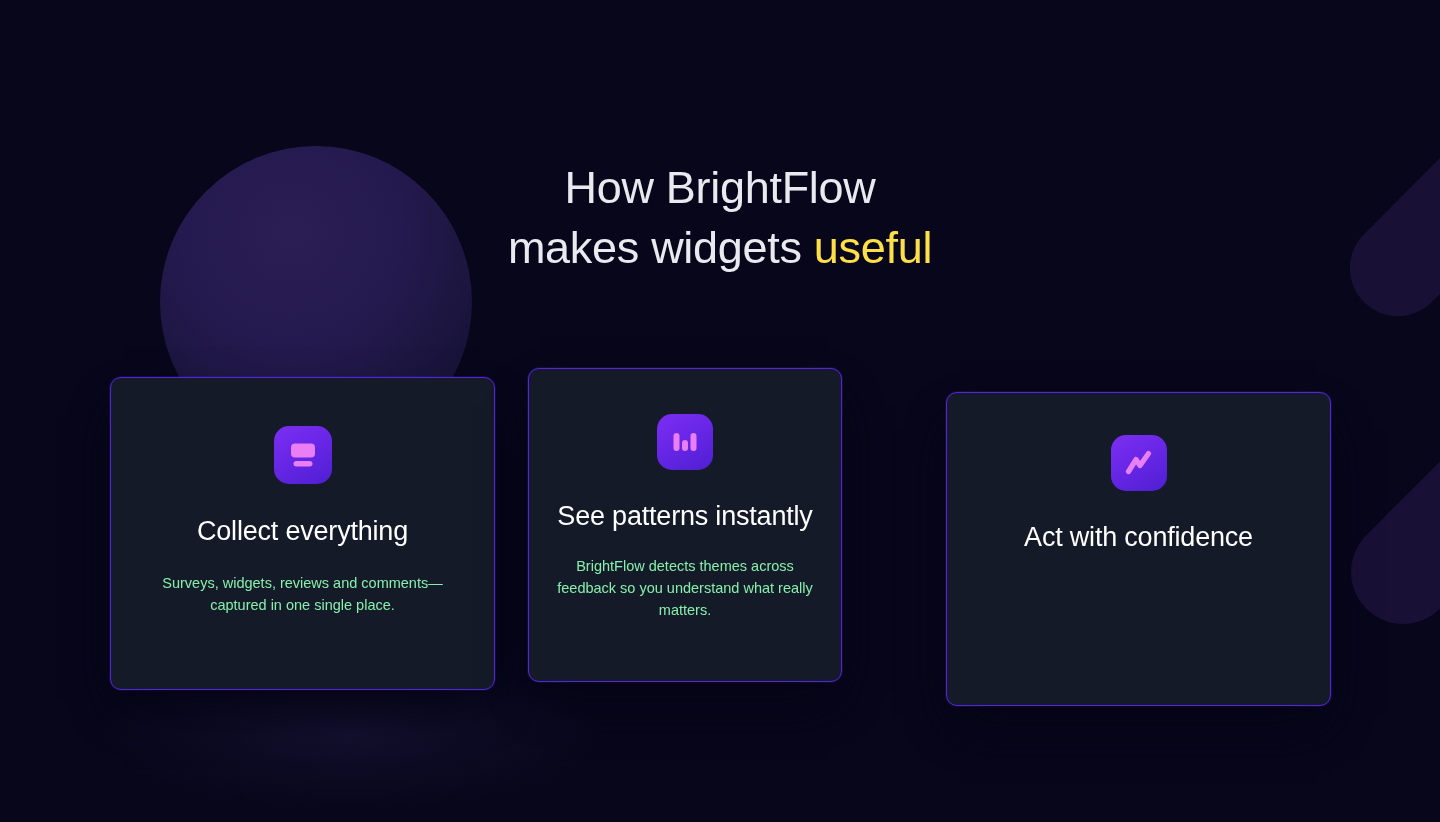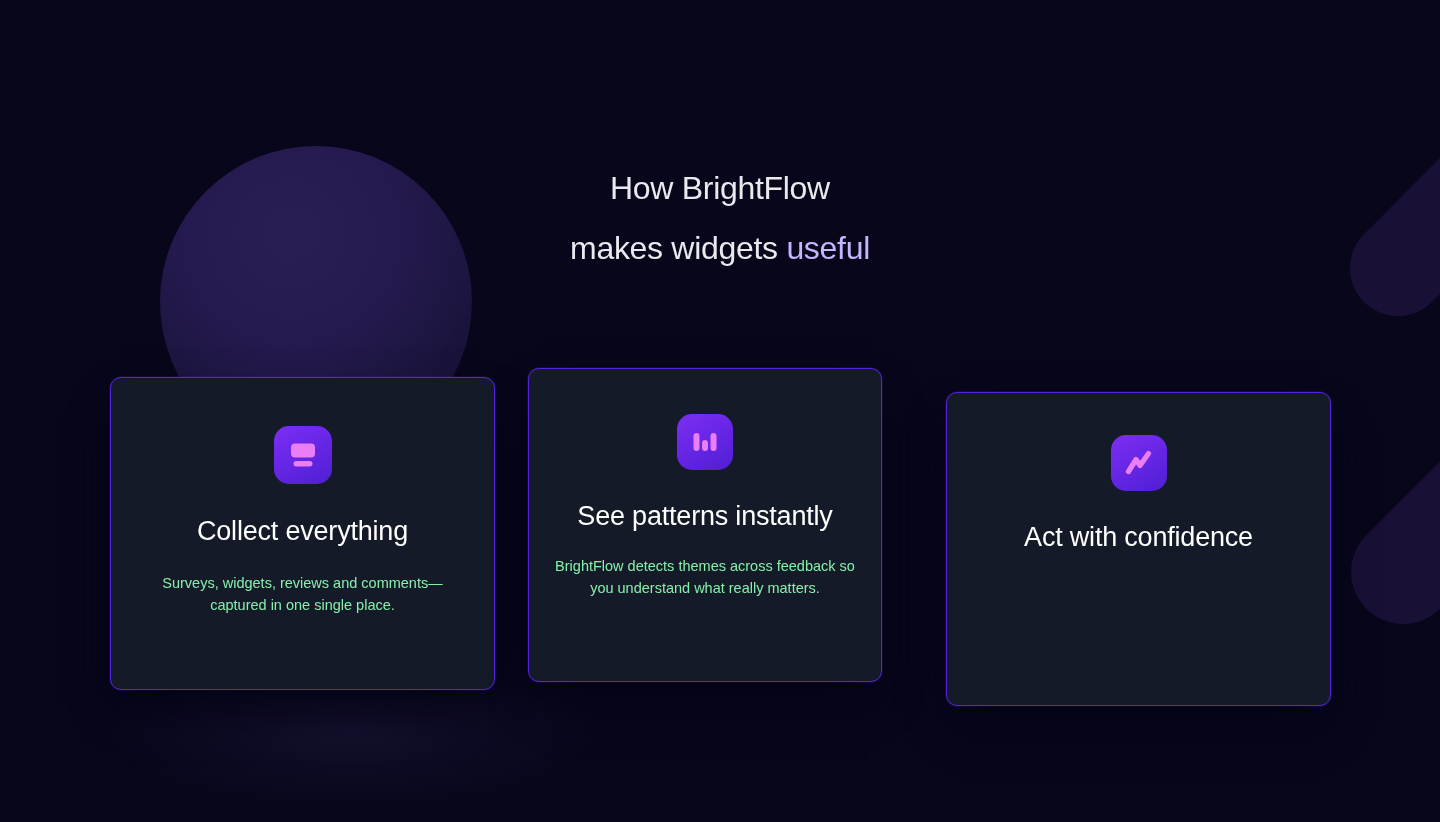--- a/index.html
+++ b/index.html
@@ -61,46 +61,46 @@
   
   #heading-block {
     position:absolute;
     left:0;
     top:158px;
     width:1440px;
     text-align:center;
     z-index:3;
   }
   #heading-block h1 {
-    font-size:32px;
+    font-size:45px;
     line-height:60px;
     font-weight:500;
     color:#e9e9ef;
     letter-spacing:-0.3px;
   }
-  .accent-word { color:#c4b5fd; }
+  .accent-word { color:#fde047; }
 
   
   #cards { position:absolute; inset:0; z-index:4; }
 
   .card {
     position:absolute;
     border-radius:11px;
     background:#141a27;
     border:1.6px solid #5524e0;
     box-shadow:0 24px 46px -14px rgba(5,3,20,.95),
                0 0 0 1px rgba(86,38,224,.18);
     display:flex;
     flex-direction:column;
     align-items:center;
     text-align:center;
   }
 
   .card-1 { left:110px; top:377px; width:385px; height:313px; padding:48px 32px 0; }
-  .card-2 { left:528px; top:368px; width:354px; height:314px; padding:45px 24px 0; }
+  .card-2 { left:528px; top:368px; width:314px; height:314px; padding:45px 24px 0; }
   .card-3 { left:946px; top:392px; width:385px; height:314px; padding:42px 30px 0; }
 
   
   .icon-tile {
     width:58px;
     height:58px;
     border-radius:15px;
     background:linear-gradient(150deg, #7b2ff0 0%, #6a27e8 42%, #4f1fd2 100%);
     display:flex;
     align-items:center;

